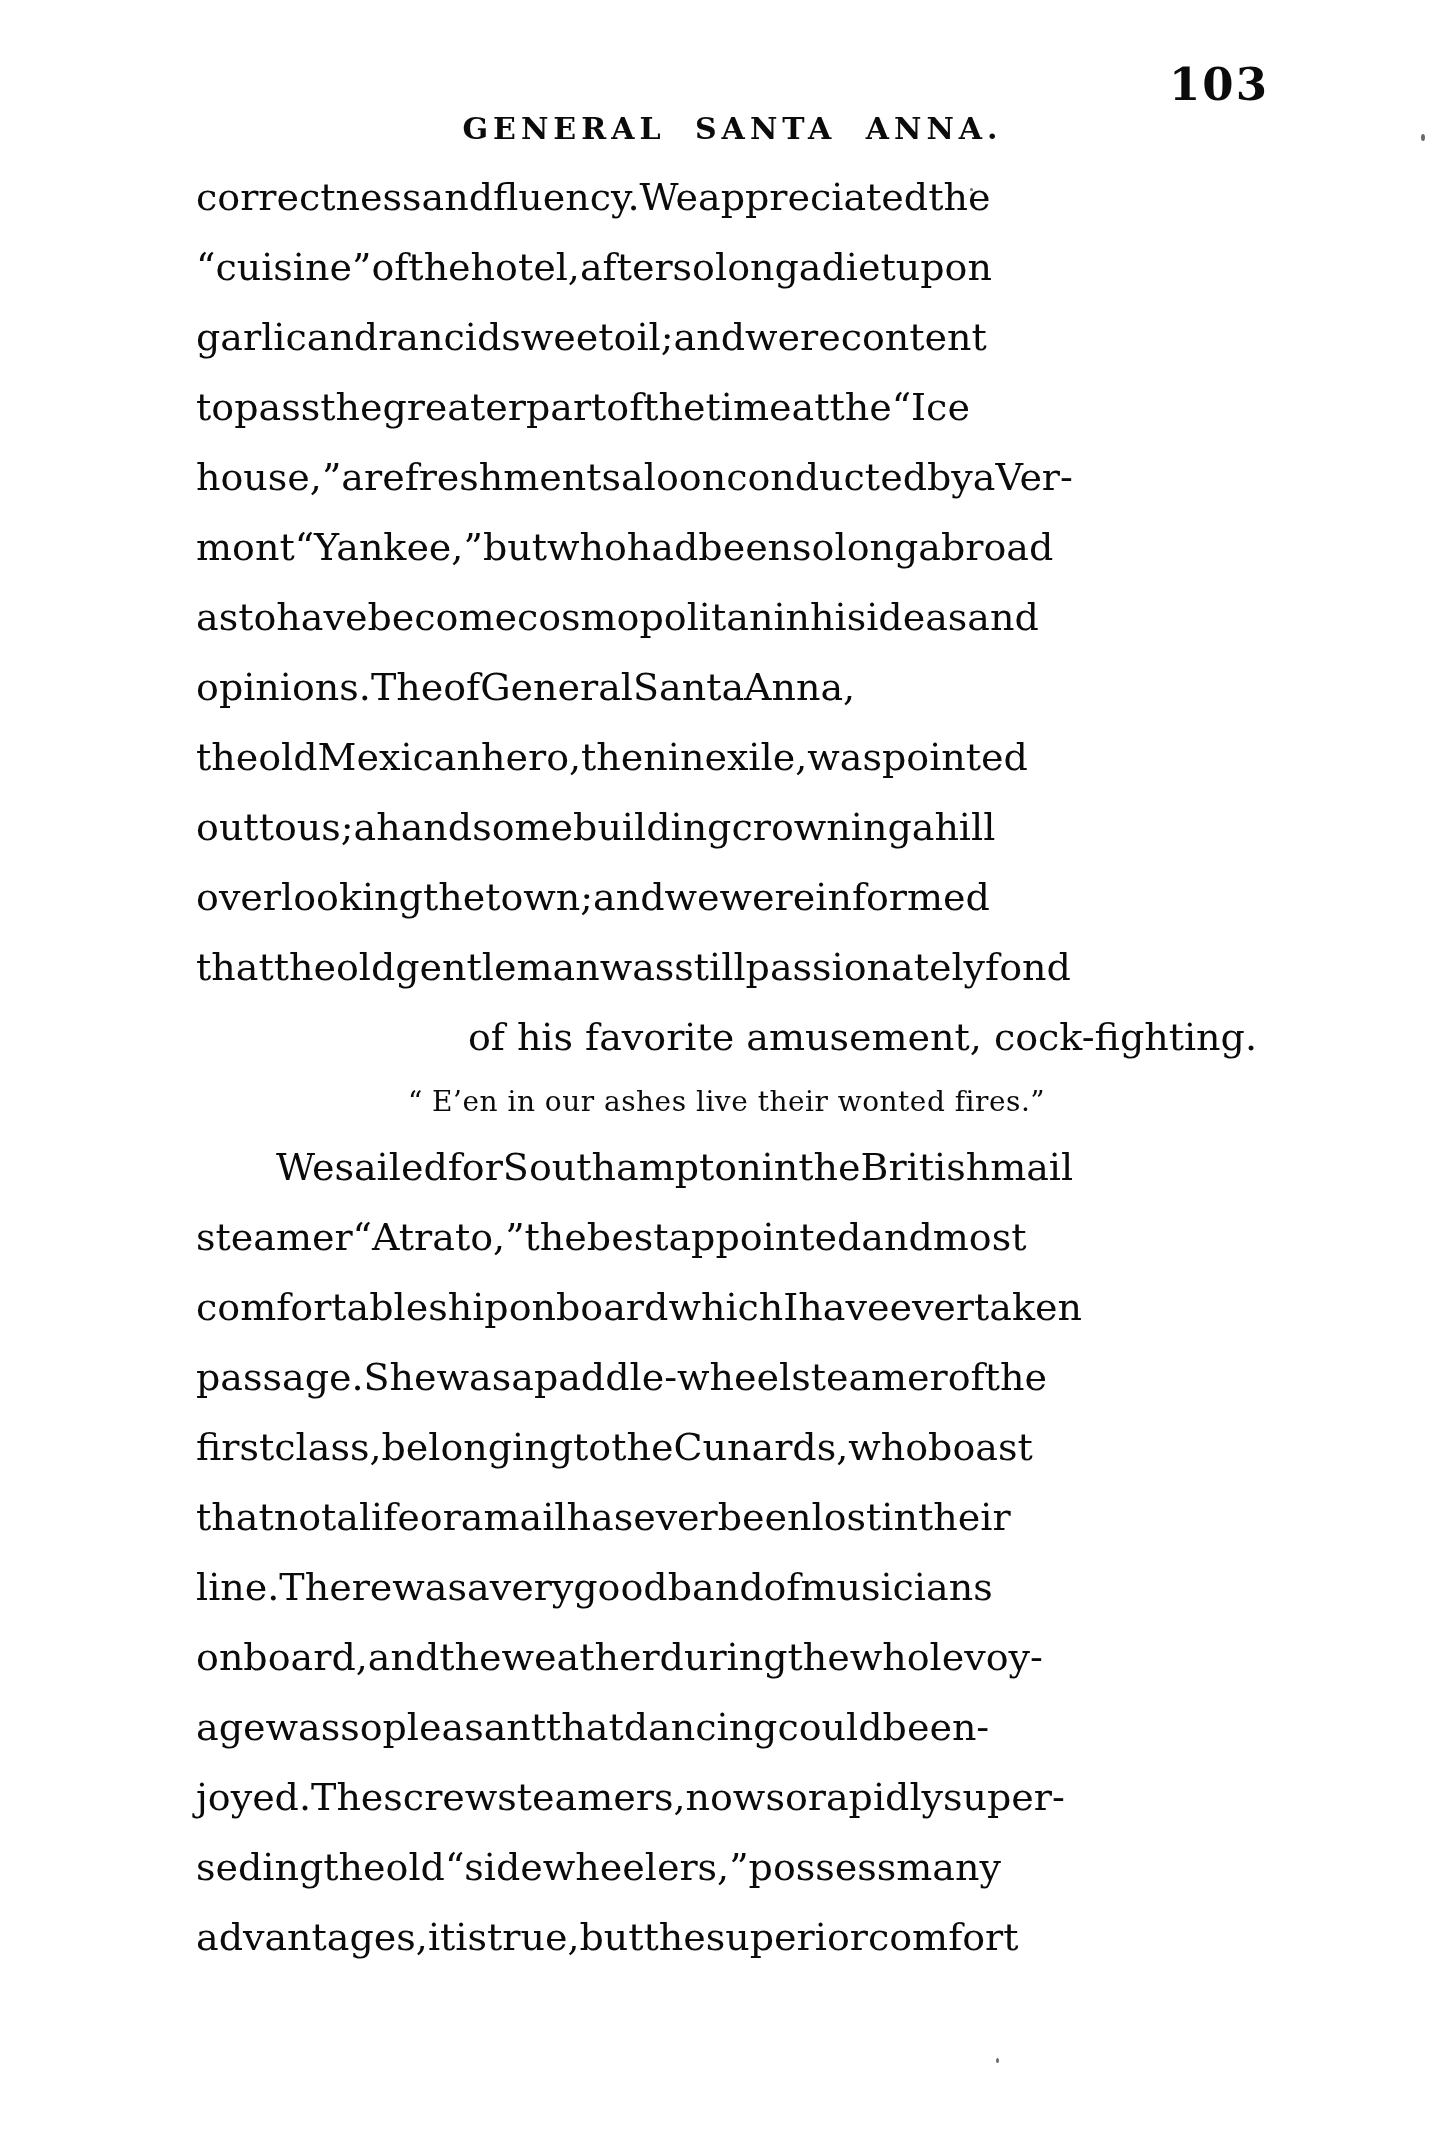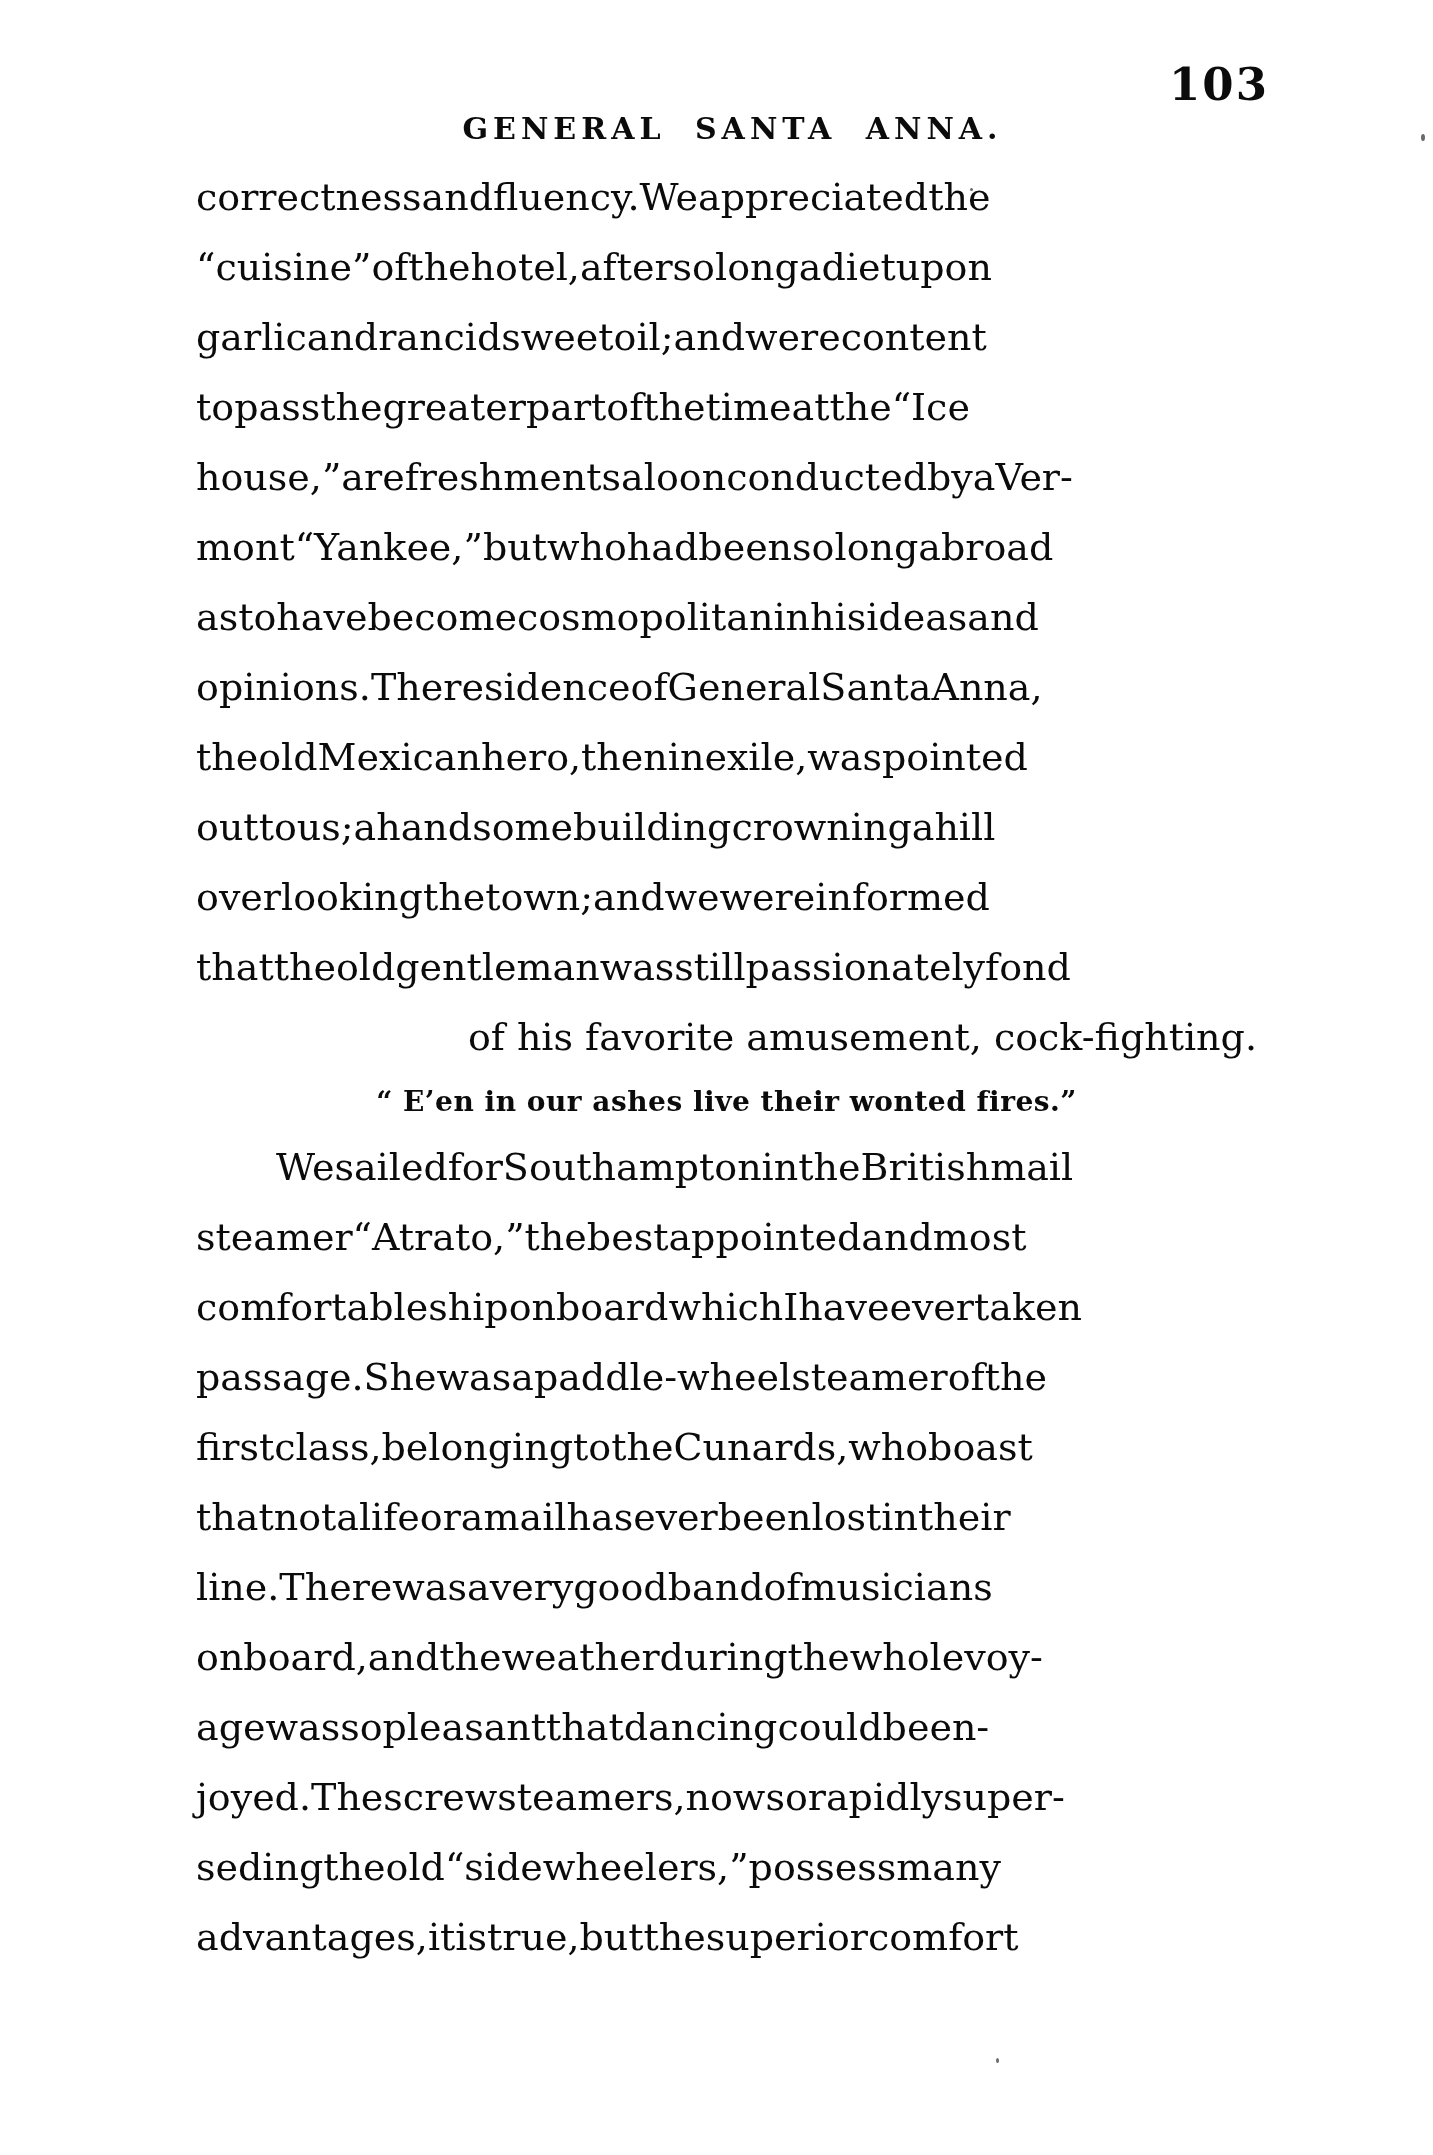--- a/index.html
+++ b/index.html
@@ -54,21 +54,21 @@
   }
   
   .line.j { display: flex; align-items: baseline; }
   .line.j span { display: inline-block; }
   .line.last { text-align: right; }
   .line.indent { padding-left: 80px; }
   .quote-line {
     height: 60px;
     line-height: 60px;
     font-size: 28px;
-    font-weight: 700;
+    font-weight: 400;
     text-align: center;
     letter-spacing: 0.5px;
   }
   .speck {
     position: absolute;
     background: #6a6a6a;
     border-radius: 50%;
   }
   .speck.s1 { left: 1421px; top: 134px; width: 4px; height: 7px; }
   .speck.s2 { left: 970px;  top: 188px; width: 3px; height: 3px; }
@@ -162,21 +162,20 @@
           <span>become</span>
           <span>cosmopolitan</span>
           <span>in</span>
           <span>his</span>
           <span>ideas</span>
           <span>and</span>
         </div>
       <div class="line j">
           <span>opinions.</span>
           <span>The</span>
-          <span>residence</span>
           <span>of</span>
           <span>General</span>
           <span>Santa</span>
           <span>Anna,</span>
         </div>
       <div class="line j">
           <span>the</span>
           <span>old</span>
           <span>Mexican</span>
           <span>hero,</span>

